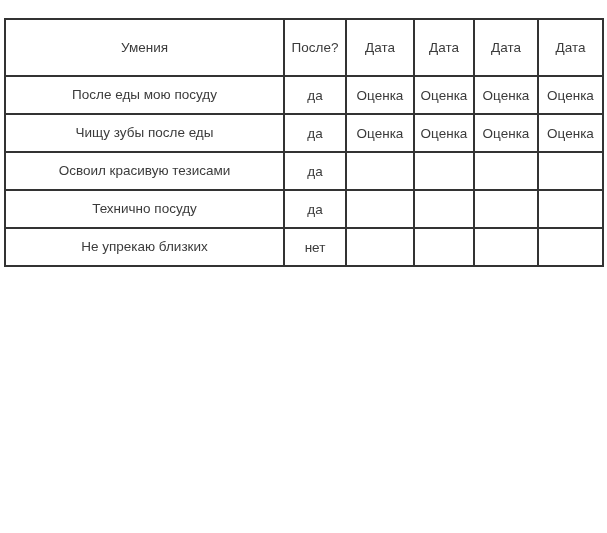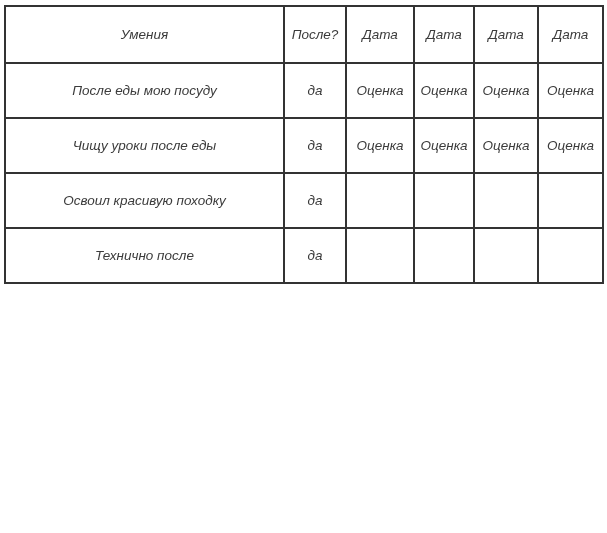--- a/index.html
+++ b/index.html
@@ -17,38 +17,37 @@
     width: 607px;
     height: 533px;
     font-family: "Liberation Sans", "DejaVu Sans", sans-serif;
     color: var(--text-color);
     overflow: hidden;
   }
   table.skills-table {
     border-collapse: collapse;
     table-layout: fixed;
     width: 598px;
-    margin: 5px 0 0 4px;
-    font-style: italic;
+    margin: 18px 0 0 4px;
   }
   table.skills-table th,
   table.skills-table td {
     border: 2px solid var(--border-color);
     font-size: 13.5px;
     font-weight: normal;
     text-align: center;
     vertical-align: middle;
     padding: 4px 4px;
     overflow: hidden;
   }
   table.skills-table thead th {
     height: 57px;
   }
   table.skills-table tbody td {
-    height: 55px;
+    height: 38px;
     border-radius: 16px;
   }
   td.skill-cell {
     text-align: left;
     padding: 6px 10px 6px 8px;
     line-height: 1.6;
   }
   col.c-skill { width: 279px; }
   col.c-take  { width: 62px; }
   col.c-d1    { width: 68px; }
@@ -81,37 +80,45 @@
   <tbody id="table-body">
       <tr>
         <td class="skill-cell">После еды мою посуду</td>
         <td class="take-cell">да</td>
         <td class="date-cell">Оценка</td>
         <td class="date-cell">Оценка</td>
         <td class="date-cell">Оценка</td>
         <td class="date-cell">Оценка</td>
       </tr>
       <tr>
-        <td class="skill-cell">Чищу уроки после еды</td>
+        <td class="skill-cell">Чищу зубы после еды</td>
         <td class="take-cell">да</td>
         <td class="date-cell">Оценка</td>
         <td class="date-cell">Оценка</td>
         <td class="date-cell">Оценка</td>
         <td class="date-cell">Оценка</td>
       </tr>
       <tr>
-        <td class="skill-cell">Освоил красивую походку</td>
+        <td class="skill-cell">Освоил красивую тезисами</td>
         <td class="take-cell">да</td>
         <td class="date-cell"></td>
         <td class="date-cell"></td>
         <td class="date-cell"></td>
         <td class="date-cell"></td>
       </tr>
       <tr>
-        <td class="skill-cell">Технично после</td>
+        <td class="skill-cell">Технично посуду</td>
         <td class="take-cell">да</td>
+        <td class="date-cell"></td>
+        <td class="date-cell"></td>
+        <td class="date-cell"></td>
+        <td class="date-cell"></td>
+      </tr>
+      <tr>
+        <td class="skill-cell">Не упрекаю близких</td>
+        <td class="take-cell">нет</td>
         <td class="date-cell"></td>
         <td class="date-cell"></td>
         <td class="date-cell"></td>
         <td class="date-cell"></td>
       </tr>
     </tbody>
 </table>
 
 </body></html>

